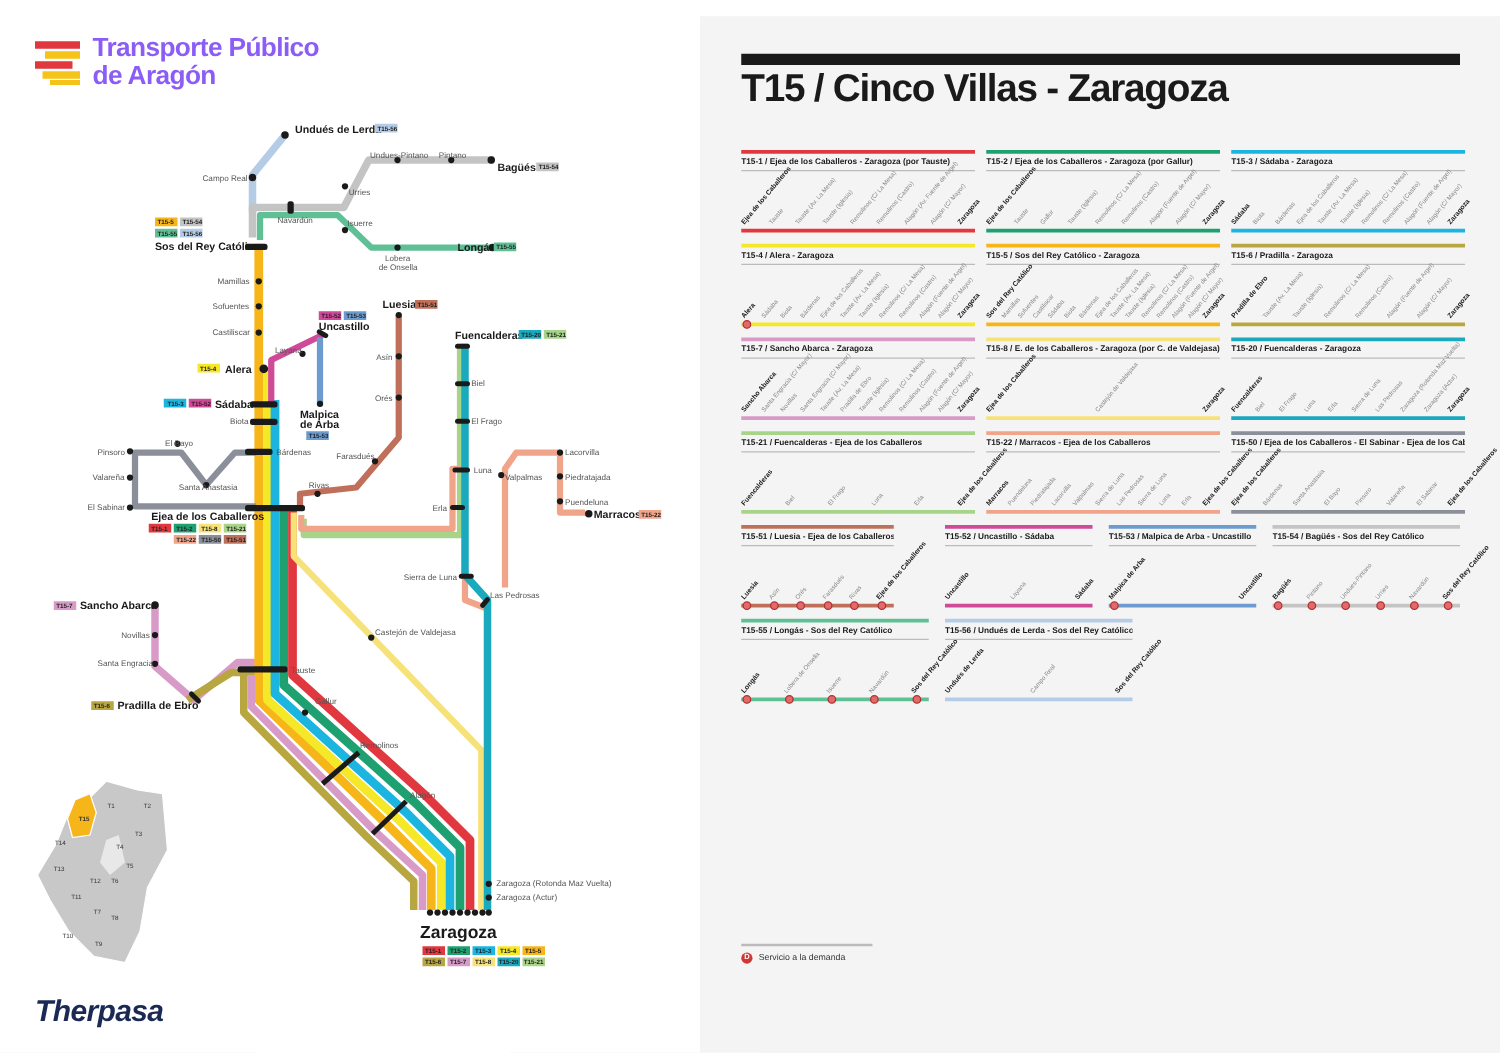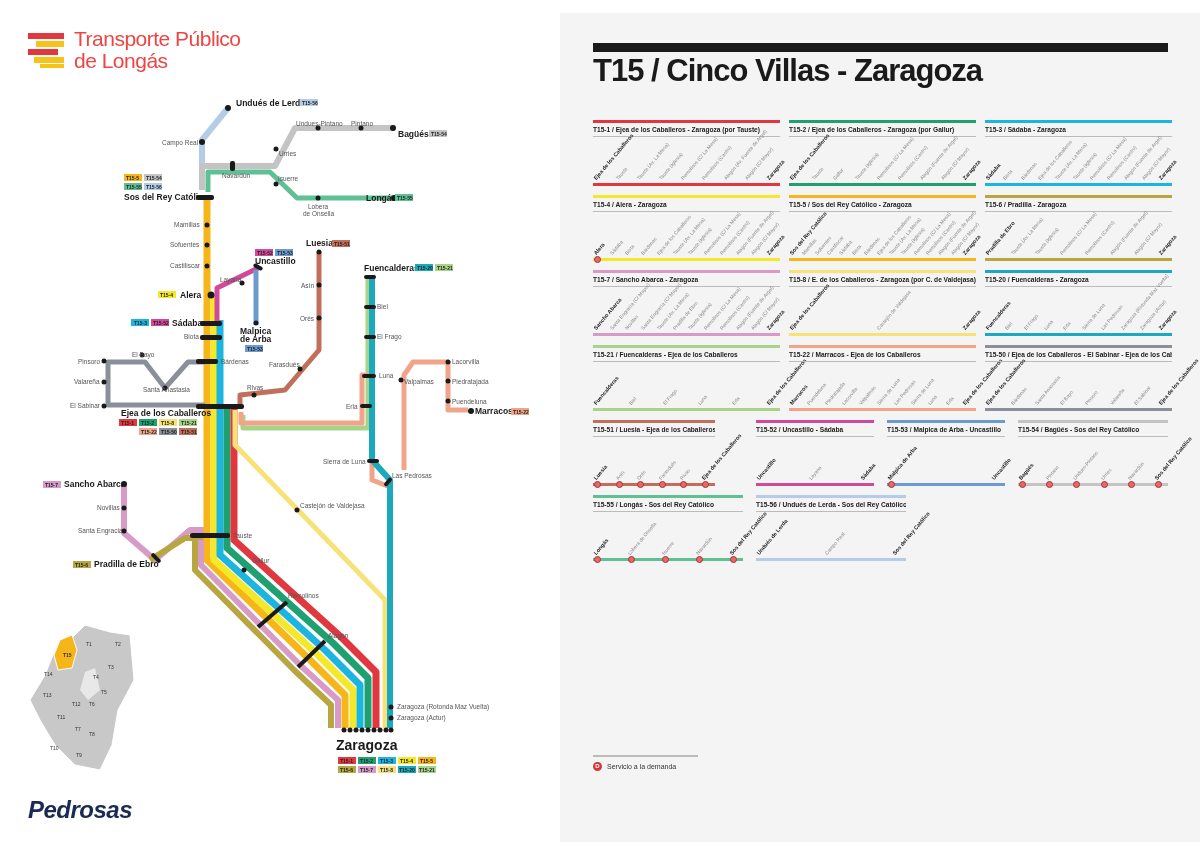--- a/index.html
+++ b/index.html
@@ -2,21 +2,21 @@
 <html><head>
 <meta charset="utf-8">
 <style>
 *{box-sizing:border-box;margin:0;padding:0}
 body{width:1200px;height:842px;overflow:hidden;font-family:"Liberation Sans",sans-serif;background:#fff;position:relative;color:#1a1a1a}
 #left{position:absolute;left:0;top:0;width:560px;height:842px;background:#fff}
 #right{position:absolute;left:560px;top:13px;width:640px;height:842px;background:#f4f4f4}
 .logo{position:absolute;left:28px;top:28px;display:flex;align-items:center}
 .logo-mark{width:38px;height:38px;position:relative;margin-right:8px}
 .logo-mark span{position:absolute;left:0;height:6px}
-.logo-text{font-weight:normal;font-size:21px;line-height:22px;letter-spacing:-0.5px;color:#ef4444}
+.logo-text{font-weight:bold;font-size:21px;line-height:22px;letter-spacing:-0.5px;color:#8b5cf6}
 #map{position:absolute;left:0;top:0}
 .stn{font-size:6.5px;fill:#555}
 .stn-b{font-size:8.5px;font-weight:bold;fill:#1a1a1a}
 .badge-t{font-size:5px;fill:#222;font-weight:bold}
 .therpasa{position:absolute;left:28px;top:796px;font-size:24px;font-weight:bold;font-style:italic;color:#1b2a55;letter-spacing:-0.5px}
 .top-bar{position:absolute;left:33px;top:30px;width:575px;height:9px;background:#1a1a1a}
 .title{position:absolute;left:33px;top:40px;font-size:31px;font-weight:bold;letter-spacing:-1px;color:#1a1a1a}
 .card{position:absolute}
 .card .cbar{height:3px;width:100%}
 .card .ctitle{font-size:6.6px;font-weight:bold;padding:3px 0 3px 0;border-bottom:1px solid #bbb;white-space:nowrap;overflow:hidden}
@@ -41,21 +41,21 @@
   <div class="logo">
     <div class="logo-mark">
       <span style="top:2px;width:36px;background:#e0383e"></span>
       <span style="top:10px;width:28px;left:8px;background:#f6c319"></span>
       <span style="top:18px;width:30px;background:#e0383e"></span>
       <span style="top:26px;width:30px;left:6px;background:#f6c319"></span>
       <span style="top:33px;width:24px;left:12px;background:#f6c319;height:4px"></span>
     </div>
     <div class="logo-text">
       <div>Transporte Público</div>
-      <div>de Longás</div>
+      <div>de Aragón</div>
     </div>
   </div>
 
   <svg id="map" width="560" height="842">
     <g fill="none" stroke-linejoin="round" stroke-linecap="butt">
 
       <polyline points="202,170 202,140 228,108" stroke="#b4cce6" stroke-width="6"></polyline>
       <polyline points="202,190 202,166 275,166 295,128 395,128" stroke="#c4c4c4" stroke-width="6"></polyline>
       <polyline points="208,192 208,172 270,172 297,198 398,198" stroke="#5fbf95" stroke-width="5"></polyline>
 
@@ -300,21 +300,21 @@
       <text x="43" y="697" style="font-size:5px;fill:#333">T13</text>
       <text x="72" y="706" style="font-size:5px;fill:#333">T12</text>
       <text x="57" y="719" style="font-size:5px;fill:#333">T11</text>
       <text x="75" y="731" style="font-size:5px;fill:#333">T7</text>
       <text x="89" y="736" style="font-size:5px;fill:#333">T8</text>
       <text x="50" y="750" style="font-size:5px;fill:#333">T10</text>
       <text x="76" y="757" style="font-size:5px;fill:#333">T9</text>
     </g>
   </svg>
 
-  <div class="therpasa">Pedrosas</div>
+  <div class="therpasa">Therpasa</div>
 </div>
 
 <div id="right">
   <div class="top-bar"></div>
   <div class="title">T15 / Cinco Villas - Zaragoza</div>
   <div id="cards">
       <div class="card" style="left: 33px; top: 107px; width: 187px;">
         <div class="cbar" style="background: rgb(224, 56, 62);"></div>
         <div class="ctitle">T15-1 / Ejea de los Caballeros - Zaragoza (por Tauste)</div>
         <div class="stops">

